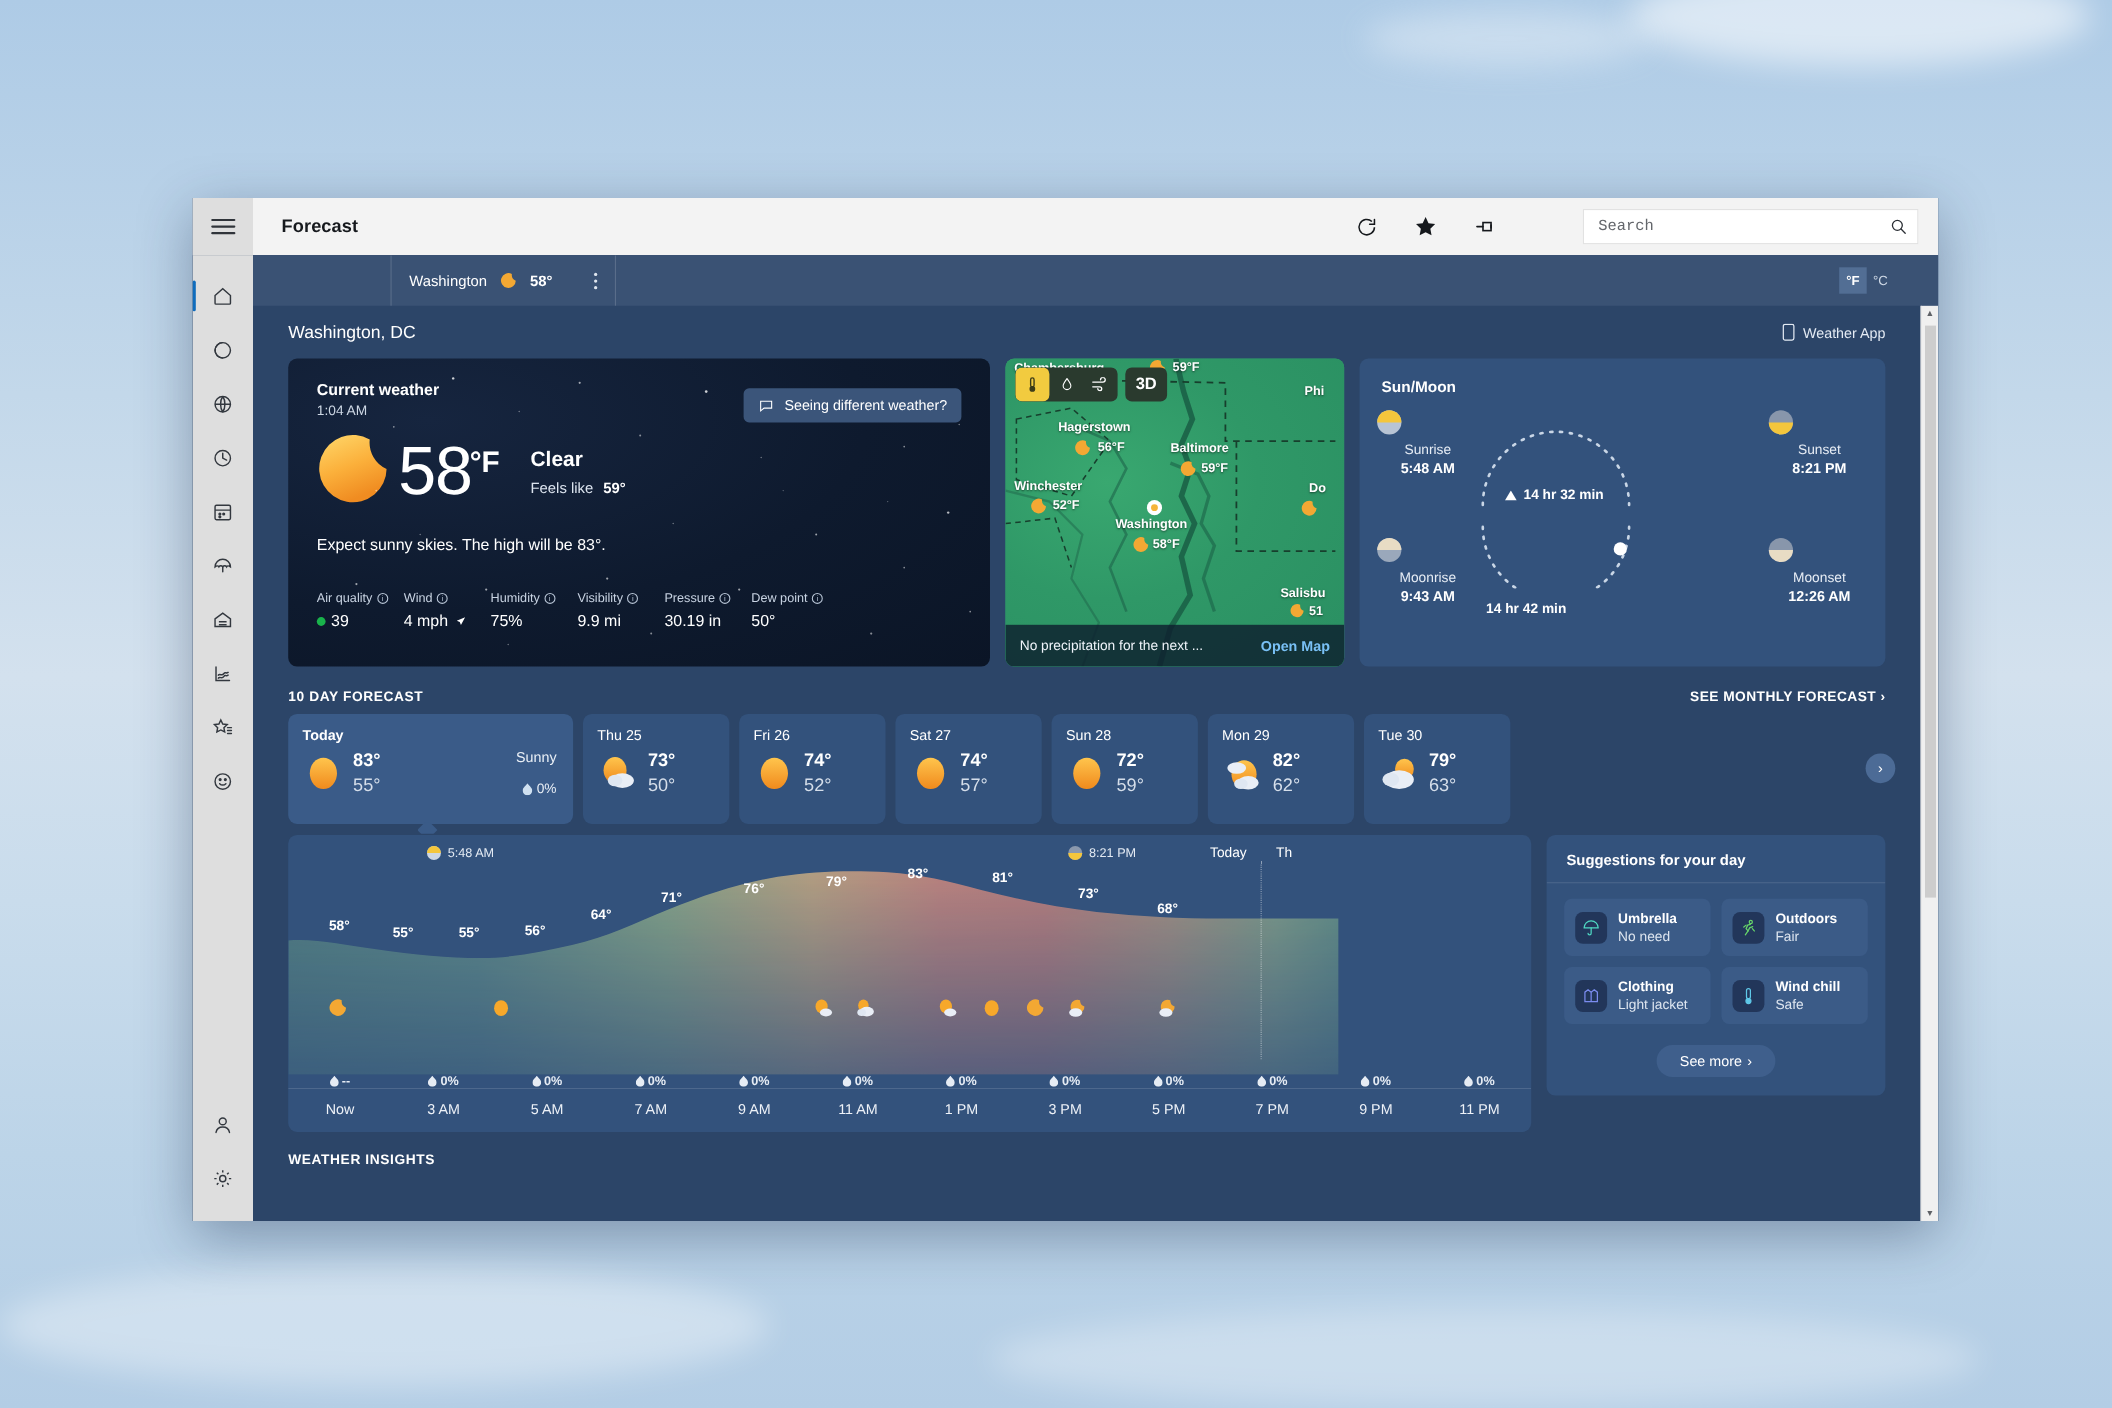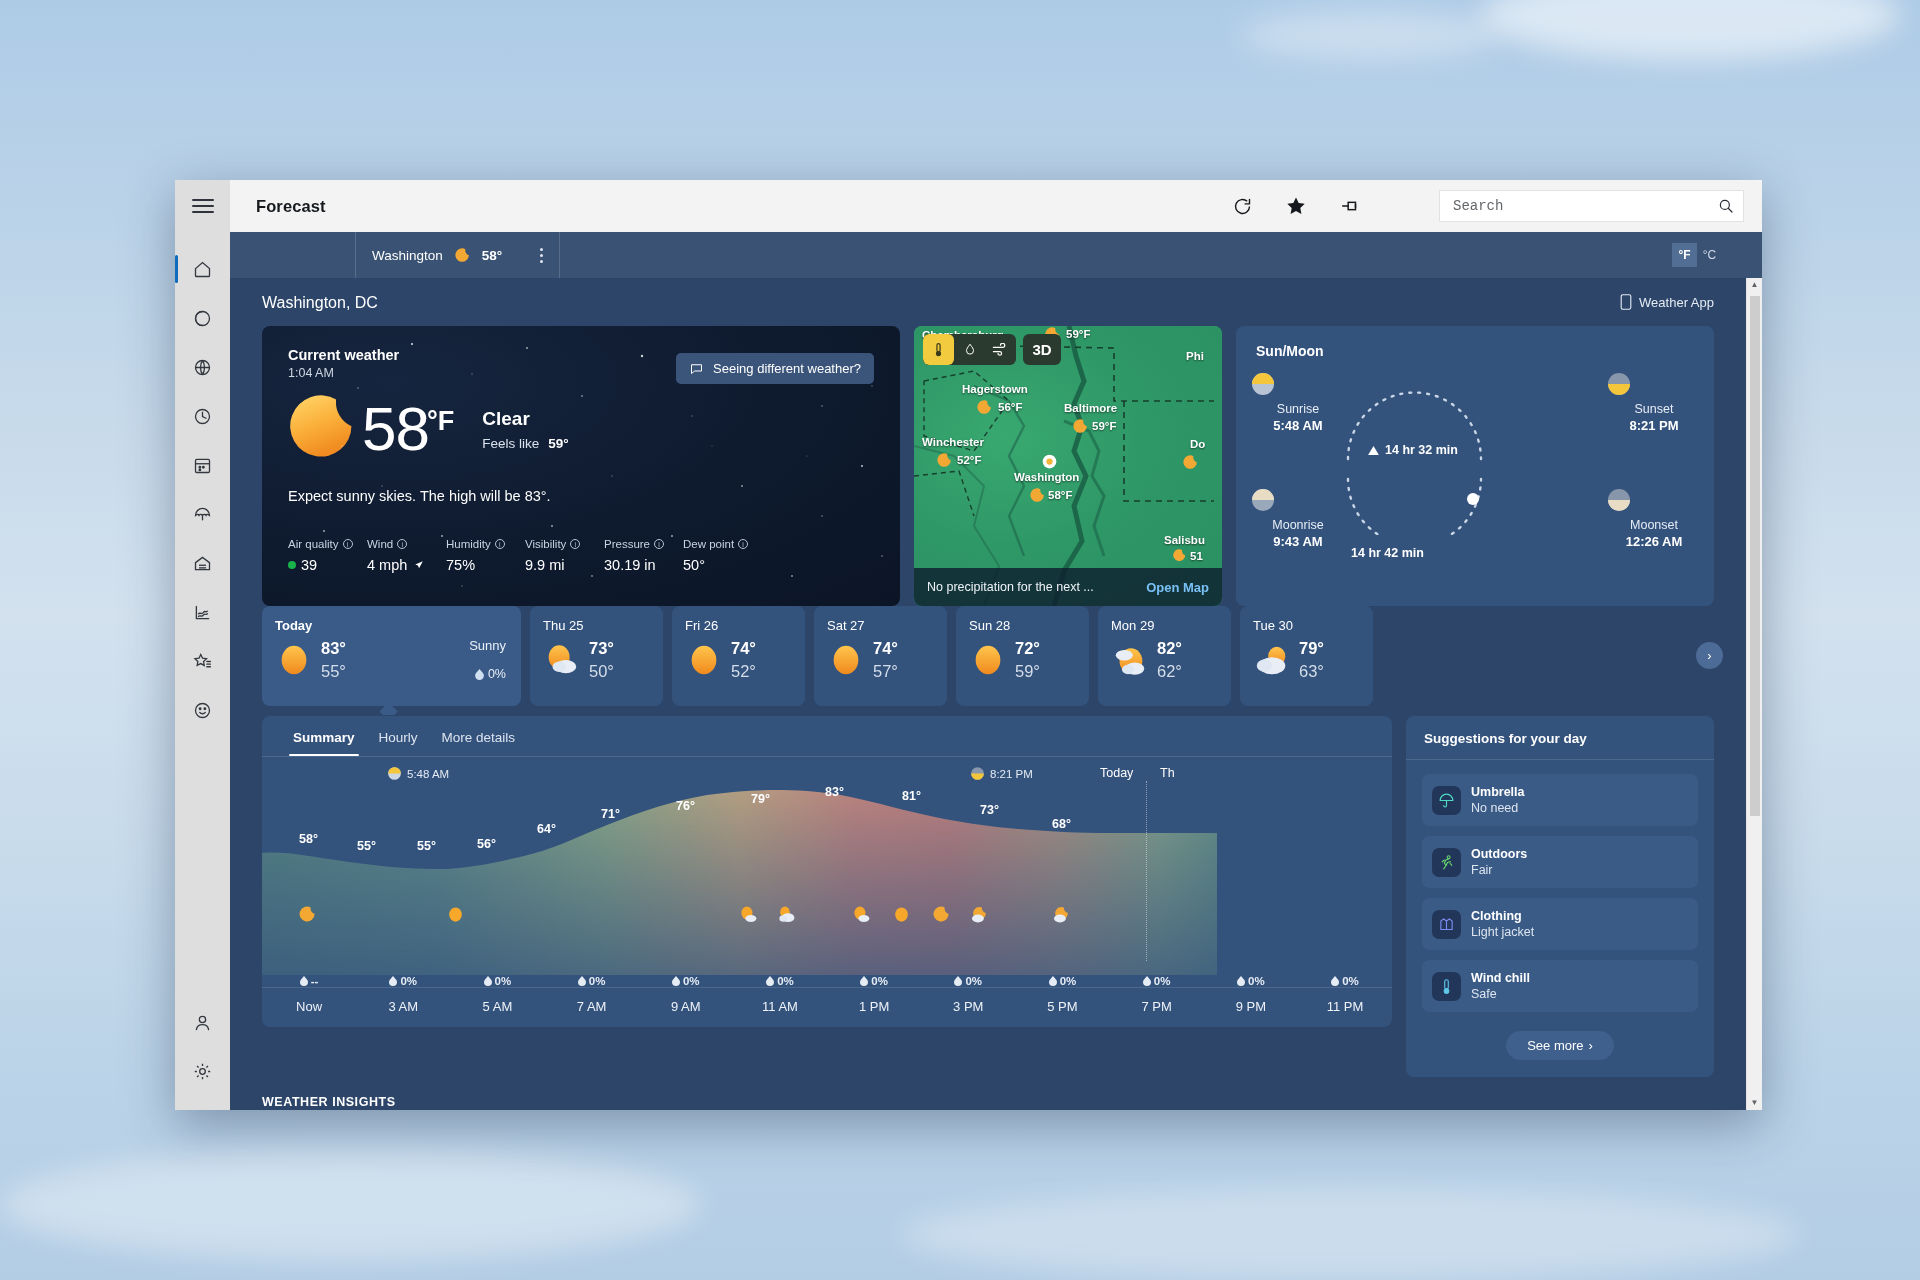--- a/index.html
+++ b/index.html
@@ -211,21 +211,21 @@
   .tempnum{position:absolute;font-size:12.5px;color:#fff;font-weight:bold;}
   .divider-v{position:absolute;top:0;bottom:14px;width:1px;border-left:1px dotted rgba(255,255,255,.45);}
   .hicon{position:absolute;}
   .precrow{display:flex;padding:0 0 0 0;}
   .preccell{flex:1;text-align:center;font-size:11.5px;color:#e6ecf4;font-weight:bold;display:flex;align-items:center;justify-content:center;gap:3px;}
   .hourrow{display:flex;border-top:1px solid rgba(255,255,255,.13);}
   .hourcell{flex:1;text-align:center;font-size:13px;color:#eef2f8;padding:11px 0 13px 0;}
 
   .sugcard{flex:0 0 308px;border-radius:8px;background:#33527c;overflow:hidden;}
   .sug-title{font-size:13.5px;color:#fff;font-weight:bold;padding:15px 30px 13px 18px;border-bottom:1px solid rgba(255,255,255,.13);}
-  .sug-grid{display:grid;grid-template-columns:1fr;gap:10px;padding:14px 16px 0 16px;}
+  .sug-grid{display:grid;grid-template-columns:1fr 1fr;gap:10px;padding:14px 16px 0 16px;}
   .sugtile{
     background:#3b5b87;border-radius:7px;padding:11px 10px;display:flex;align-items:center;gap:10px;
   }
   .sugicon{
     width:29px;height:29px;border-radius:7px;background:#22365a;flex:0 0 29px;
     display:flex;align-items:center;justify-content:center;
   }
   .sugtxt .a{font-size:12.5px;color:#fff;font-weight:bold;}
   .sugtxt .b{font-size:12.5px;color:#dde5ef;margin-top:2px;}
   .seemore{
@@ -682,20 +682,24 @@
                       <circle cx="13" cy="13" r="11" fill="#8896ab"></circle>
                       <path d="M2 13a11 11 0 0 0 22 0z" fill="#e8dcc4"></path>
                     </svg>
                     <div class="sm-lbl">Moonset</div>
                     <div class="sm-val">12:26 AM</div>
                   </div>
                 </div>
               </div>
             </div>
 
+            <div class="sectionhead">
+              <div class="t">10 DAY FORECAST</div>
+              <div class="link"><span>SEE MONTHLY FORECAST</span> ›</div>
+            </div>
 
             <div class="dayrow">
               <div class="daycard today">
                 <div class="dn">Today</div>
                 <div class="dbody">
                   <svg width="38" height="38" viewBox="0 0 40 40">
                       <defs>
                         <linearGradient id="s1" x1="0" y1="0" x2="0" y2="1">
                           <stop offset="0%" stop-color="#ffc54d"></stop>
                           <stop offset="100%" stop-color="#f08a1d"></stop>
@@ -803,25 +807,20 @@
                     <span class="dlo">63°</span>
                   </div>
                 </div>
               </div>
               <div class="nextbtn">›</div>
             </div>
 
             <div class="lowrow">
 
               <div class="chartcard">
-                <div class="tabs">
-                  <div class="tab sel">Summary</div>
-                  <div class="tab">Hourly</div>
-                  <div class="tab">More details</div>
-                </div>
 
                 <div class="chartarea">
                   <svg style="position:absolute;left:0;top:0" width="955" height="218" viewBox="0 0 955 218" preserveAspectRatio="none">
                     <defs>
                       <linearGradient id="tg" x1="0" y1="0" x2="1" y2="0">
                         <stop offset="0%" stop-color="#5e8f84"></stop>
                         <stop offset="18%" stop-color="#6b9a8c"></stop>
                         <stop offset="36%" stop-color="#9db98a"></stop>
                         <stop offset="50%" stop-color="#d8b383"></stop>
                         <stop offset="62%" stop-color="#e0907f"></stop>

